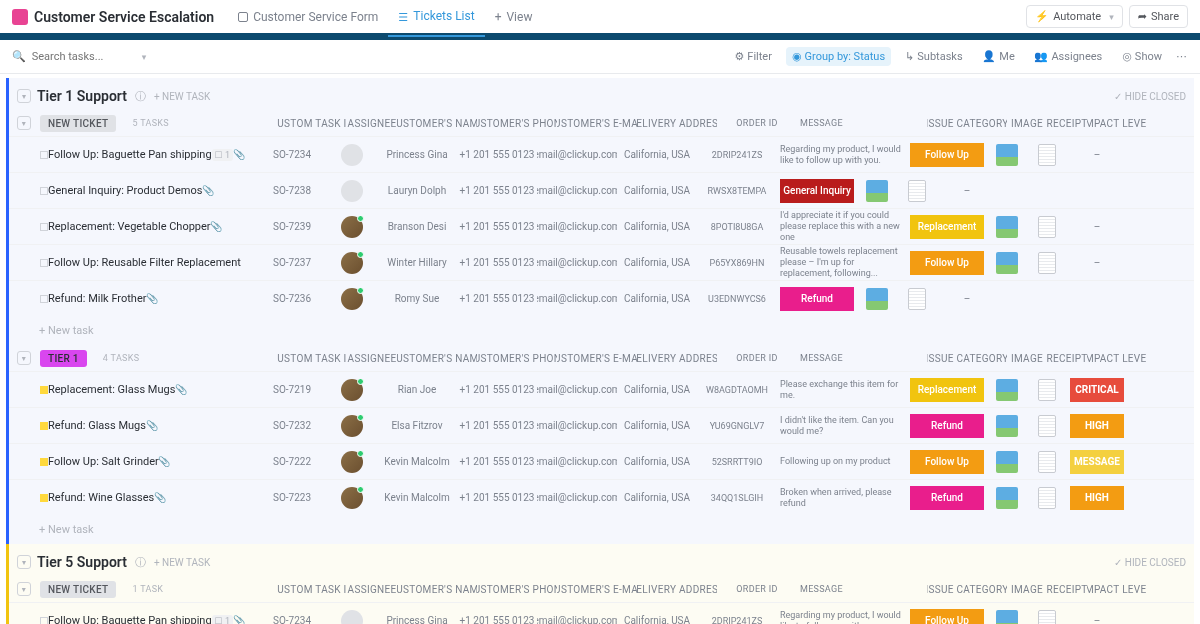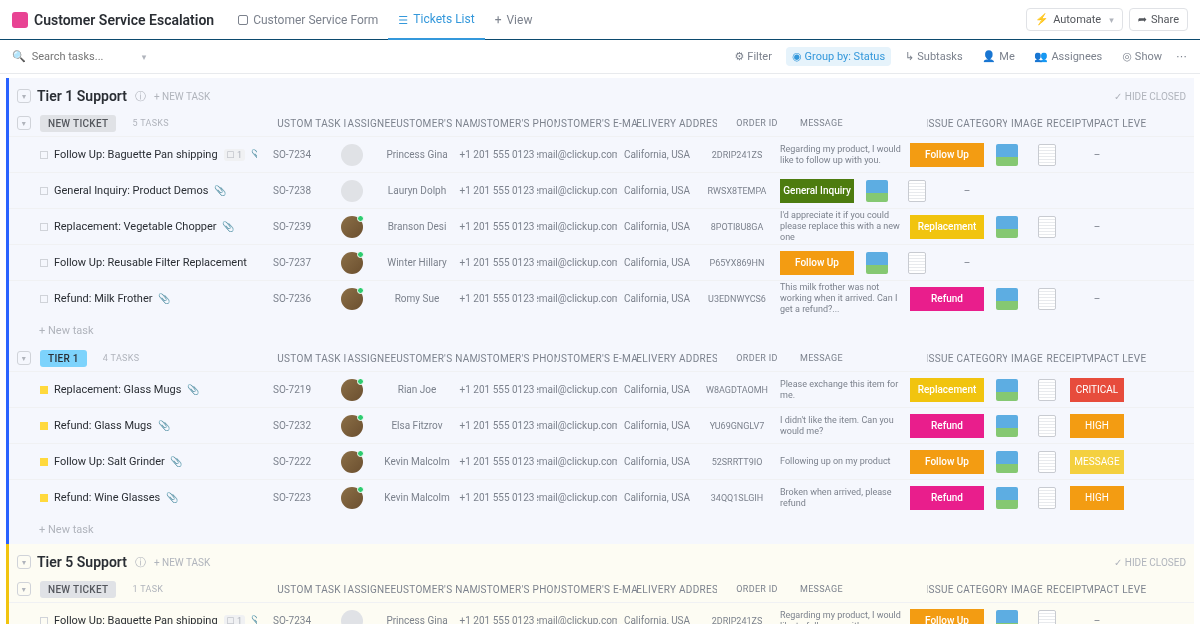--- a/index.html
+++ b/index.html
@@ -1,17 +1,17 @@
 <!DOCTYPE html>
 <html><head>
 <meta charset="utf-8">
 <style>
 *{box-sizing:border-box;margin:0;padding:0;font-family:-apple-system,BlinkMacSystemFont,"Segoe UI",Roboto,Arial,sans-serif}
 body{background:#fff;font-size:11px;color:#54575d}
-.topbar{display:flex;align-items:center;height:40px;border-bottom:1px solid #0c4a6e;padding:0 12px}
+.topbar{display:flex;align-items:center;height:40px;border-bottom:7px solid #0c4a6e;padding:0 12px}
 .page-title{font-size:14px;font-weight:600;color:#2a2e34;margin-right:14px;display:flex;align-items:center;gap:6px}
 .brand-icon{width:16px;height:16px;background:#e84393;border-radius:3px;display:inline-block}
 .tab{display:flex;align-items:center;gap:5px;padding:8px 10px;height:40px;color:#7c828d;cursor:pointer;font-size:12px}
 .tab.active{color:#3498db;border-bottom:2px solid #3498db}
 .tab-icon{width:10px;height:10px;border:1px solid currentColor;border-radius:2px}
 .tab-icon.list{border:none;font-size:11px}
 .spacer{flex:1}
 .tb-btn{display:flex;align-items:center;gap:4px;padding:4px 8px;border:1px solid #e0e2e6;border-radius:4px;color:#54575d;cursor:pointer;font-size:11px;margin-left:6px}
 .toolbar{display:flex;align-items:center;height:34px;padding:0 12px;border-bottom:1px solid #e8eaed;gap:8px}
 .search{flex:0 0 140px;display:flex;align-items:center;gap:6px;color:#b0b4bc}
@@ -21,24 +21,24 @@
 .tool.grp{background:#e6f3fb;color:#3498db;border-radius:4px}
 .dots{color:#7c828d;letter-spacing:1px;cursor:pointer}
 .section{margin:0 6px}
 .sec-head{display:flex;align-items:center;padding:10px 8px 6px}
 .sec-title{font-weight:600;font-size:14px;color:#2a2e34;margin-right:8px}
 .addtask{color:#b0b4bc;font-size:10px;cursor:pointer}
 .hide-closed{color:#b0b4bc;font-size:10px;cursor:pointer}
 .row-head{display:flex;align-items:center;height:26px;padding:0 8px;font-size:9px;letter-spacing:.3px;color:#b0b4bc;text-transform:uppercase}
 .pill{padding:3px 8px;border-radius:3px;font-size:10px;font-weight:500}
 .pill.gray{background:#e0e2e6;color:#54575d}
-.pill.yel{background:#7dd3fc;color:#2a2e34}
+.pill.yel{background:#d946ef;color:#2a2e34}
 .count{color:#b0b4bc;font-size:9px;margin-left:8px;text-transform:uppercase}
 .c{display:flex;align-items:center;justify-content:center;overflow:hidden;text-overflow:ellipsis;white-space:nowrap;font-size:10px;color:#7c828d;padding:0 3px}
-.c-task{flex:0 0 240px;justify-content:flex-start;gap:6px}
+.c-task{flex:0 0 240px;justify-content:flex-start;}
 .c-id{flex:0 0 70px}
 .c-asg{flex:0 0 50px}
 .c-name{flex:0 0 80px}
 .c-phone{flex:0 0 80px}
 .c-email{flex:0 0 80px}
 .c-addr{flex:0 0 80px}
 .c-order{flex:0 0 80px;font-size:9px}
 .c-msg{flex:0 0 130px;white-space:normal;font-size:9px;line-height:1.2;text-align:left;justify-content:flex-start}
 .c-cat{flex:0 0 80px}
 .c-img{flex:0 0 40px}
@@ -49,21 +49,21 @@
 .sq.y{background:#ffd93d;border-color:#ffd93d}
 .tname{color:#2a2e34;font-size:11px}
 .clip{color:#b0b4bc;font-size:10px}
 .sub{color:#b0b4bc;background:#f0f1f3;border-radius:3px;padding:1px 3px;font-size:9px}
 .av{width:22px;height:22px;border-radius:50%;background:#e0e2e6;position:relative}
 .av.ph{background:linear-gradient(135deg,#8b6f47,#6b4f2f)}
 .dot{width:7px;height:7px;border-radius:50%;background:#2ecc71;position:absolute;top:-1px;right:-1px;border:1px solid #fff}
 .cat{width:100%;height:24px;display:flex;align-items:center;justify-content:center;color:#fff;font-size:10px;font-weight:500}
 .thumb{width:22px;height:22px;background:linear-gradient(180deg,#5dade2 60%,#85c872 60%);border-radius:2px}
 .rec{width:18px;height:22px;border:1px solid #c8cbd1;border-radius:2px;background:repeating-linear-gradient(#fff,#fff 2px,#e8eaed 2px,#e8eaed 3px)}
-.imp{width:100%;height:24px;display:flex;align-items:center;justify-content:center;color:#fff;font-size:10px;font-weight:400}
+.imp{width:100%;height:24px;display:flex;align-items:center;justify-content:center;color:#fff;font-size:10px;font-weight:700}
 .newtask{padding:8px 30px;color:#b0b4bc;font-size:11px;cursor:pointer}
 .tier1{background:#f5f7fd;border-left:3px solid #2962ff;margin-top:4px}
 .tier2{background:#fdfcf3;border-left:3px solid #f1c40f}
 .toggle{width:14px;height:14px;border:1px solid #d0d3d9;border-radius:3px;margin-right:6px;cursor:pointer;display:flex;align-items:center;justify-content:center;font-size:8px;color:#b0b4bc}
 </style>
 </head>
 <body>
 
 <div class="topbar">
   <div class="page-title">
@@ -197,21 +197,21 @@
         <div class="c c-id">SO-7238</div>
         <div class="c c-asg">
           <span class="av "></span>
         </div>
         <div class="c c-name">Lauryn Dolph</div>
         <div class="c c-phone">+1 201 555 0123</div>
         <div class="c c-email">email@clickup.com</div>
         <div class="c c-addr">California, USA</div>
         <div class="c c-order">RWSX8TEMPA</div>
         <div class="c c-cat">
-          <div class="cat" style="background:#4d7c0f">General Inquiry</div>
+          <div class="cat" style="background:#b91c1c">General Inquiry</div>
         </div>
         <div class="c c-img">
           <span class="thumb"></span>
         </div>
         <div class="c c-rec">
           <span class="rec"></span>
         </div>
         <div class="c c-imp">
           <span>–</span>
         </div>
@@ -258,20 +258,21 @@
         <div class="c c-asg">
           <span class="av ph">
             <span class="dot"></span>
           </span>
         </div>
         <div class="c c-name">Winter Hillary</div>
         <div class="c c-phone">+1 201 555 0123</div>
         <div class="c c-email">email@clickup.com</div>
         <div class="c c-addr">California, USA</div>
         <div class="c c-order">P65YX869HN</div>
+        <div class="c c-msg">Reusable towels replacement please – I'm up for replacement, following...</div>
         <div class="c c-cat">
           <div class="cat" style="background:#f39c12">Follow Up</div>
         </div>
         <div class="c c-img">
           <span class="thumb"></span>
         </div>
         <div class="c c-rec">
           <span class="rec"></span>
         </div>
         <div class="c c-imp">
@@ -289,21 +290,20 @@
         <div class="c c-asg">
           <span class="av ph">
             <span class="dot"></span>
           </span>
         </div>
         <div class="c c-name">Romy Sue</div>
         <div class="c c-phone">+1 201 555 0123</div>
         <div class="c c-email">email@clickup.com</div>
         <div class="c c-addr">California, USA</div>
         <div class="c c-order">U3EDNWYCS6</div>
-        <div class="c c-msg">This milk frother was not working when it arrived. Can I get a refund?...</div>
         <div class="c c-cat">
           <div class="cat" style="background:#e91e8c">Refund</div>
         </div>
         <div class="c c-img">
           <span class="thumb"></span>
         </div>
         <div class="c c-rec">
           <span class="rec"></span>
         </div>
         <div class="c c-imp">

